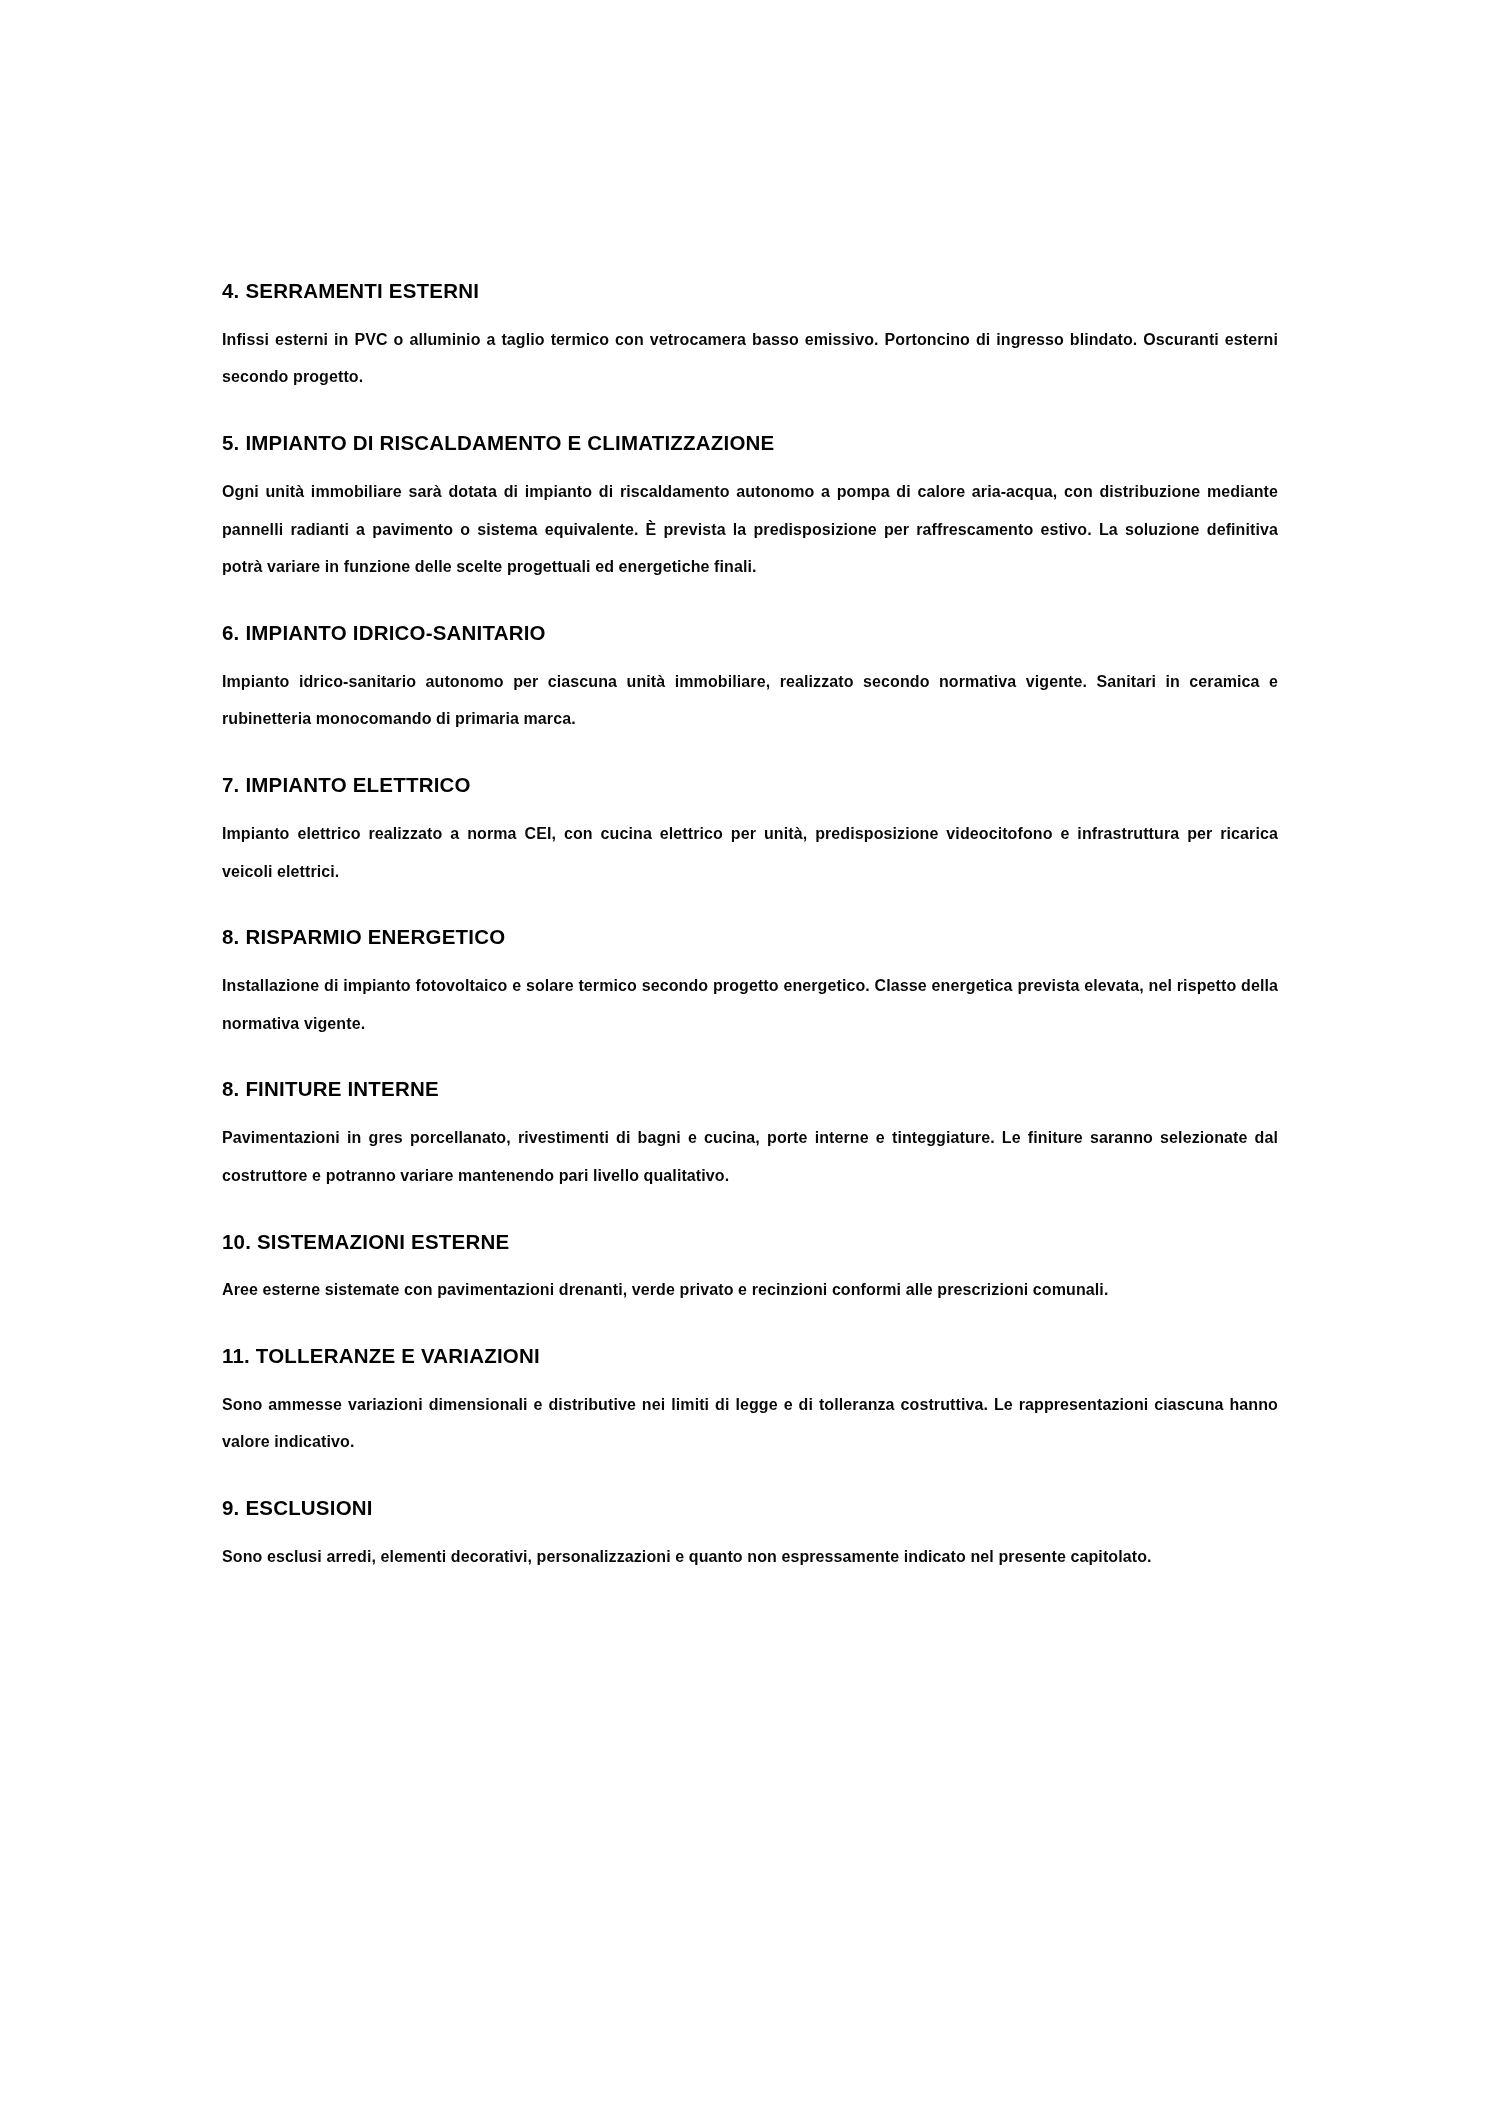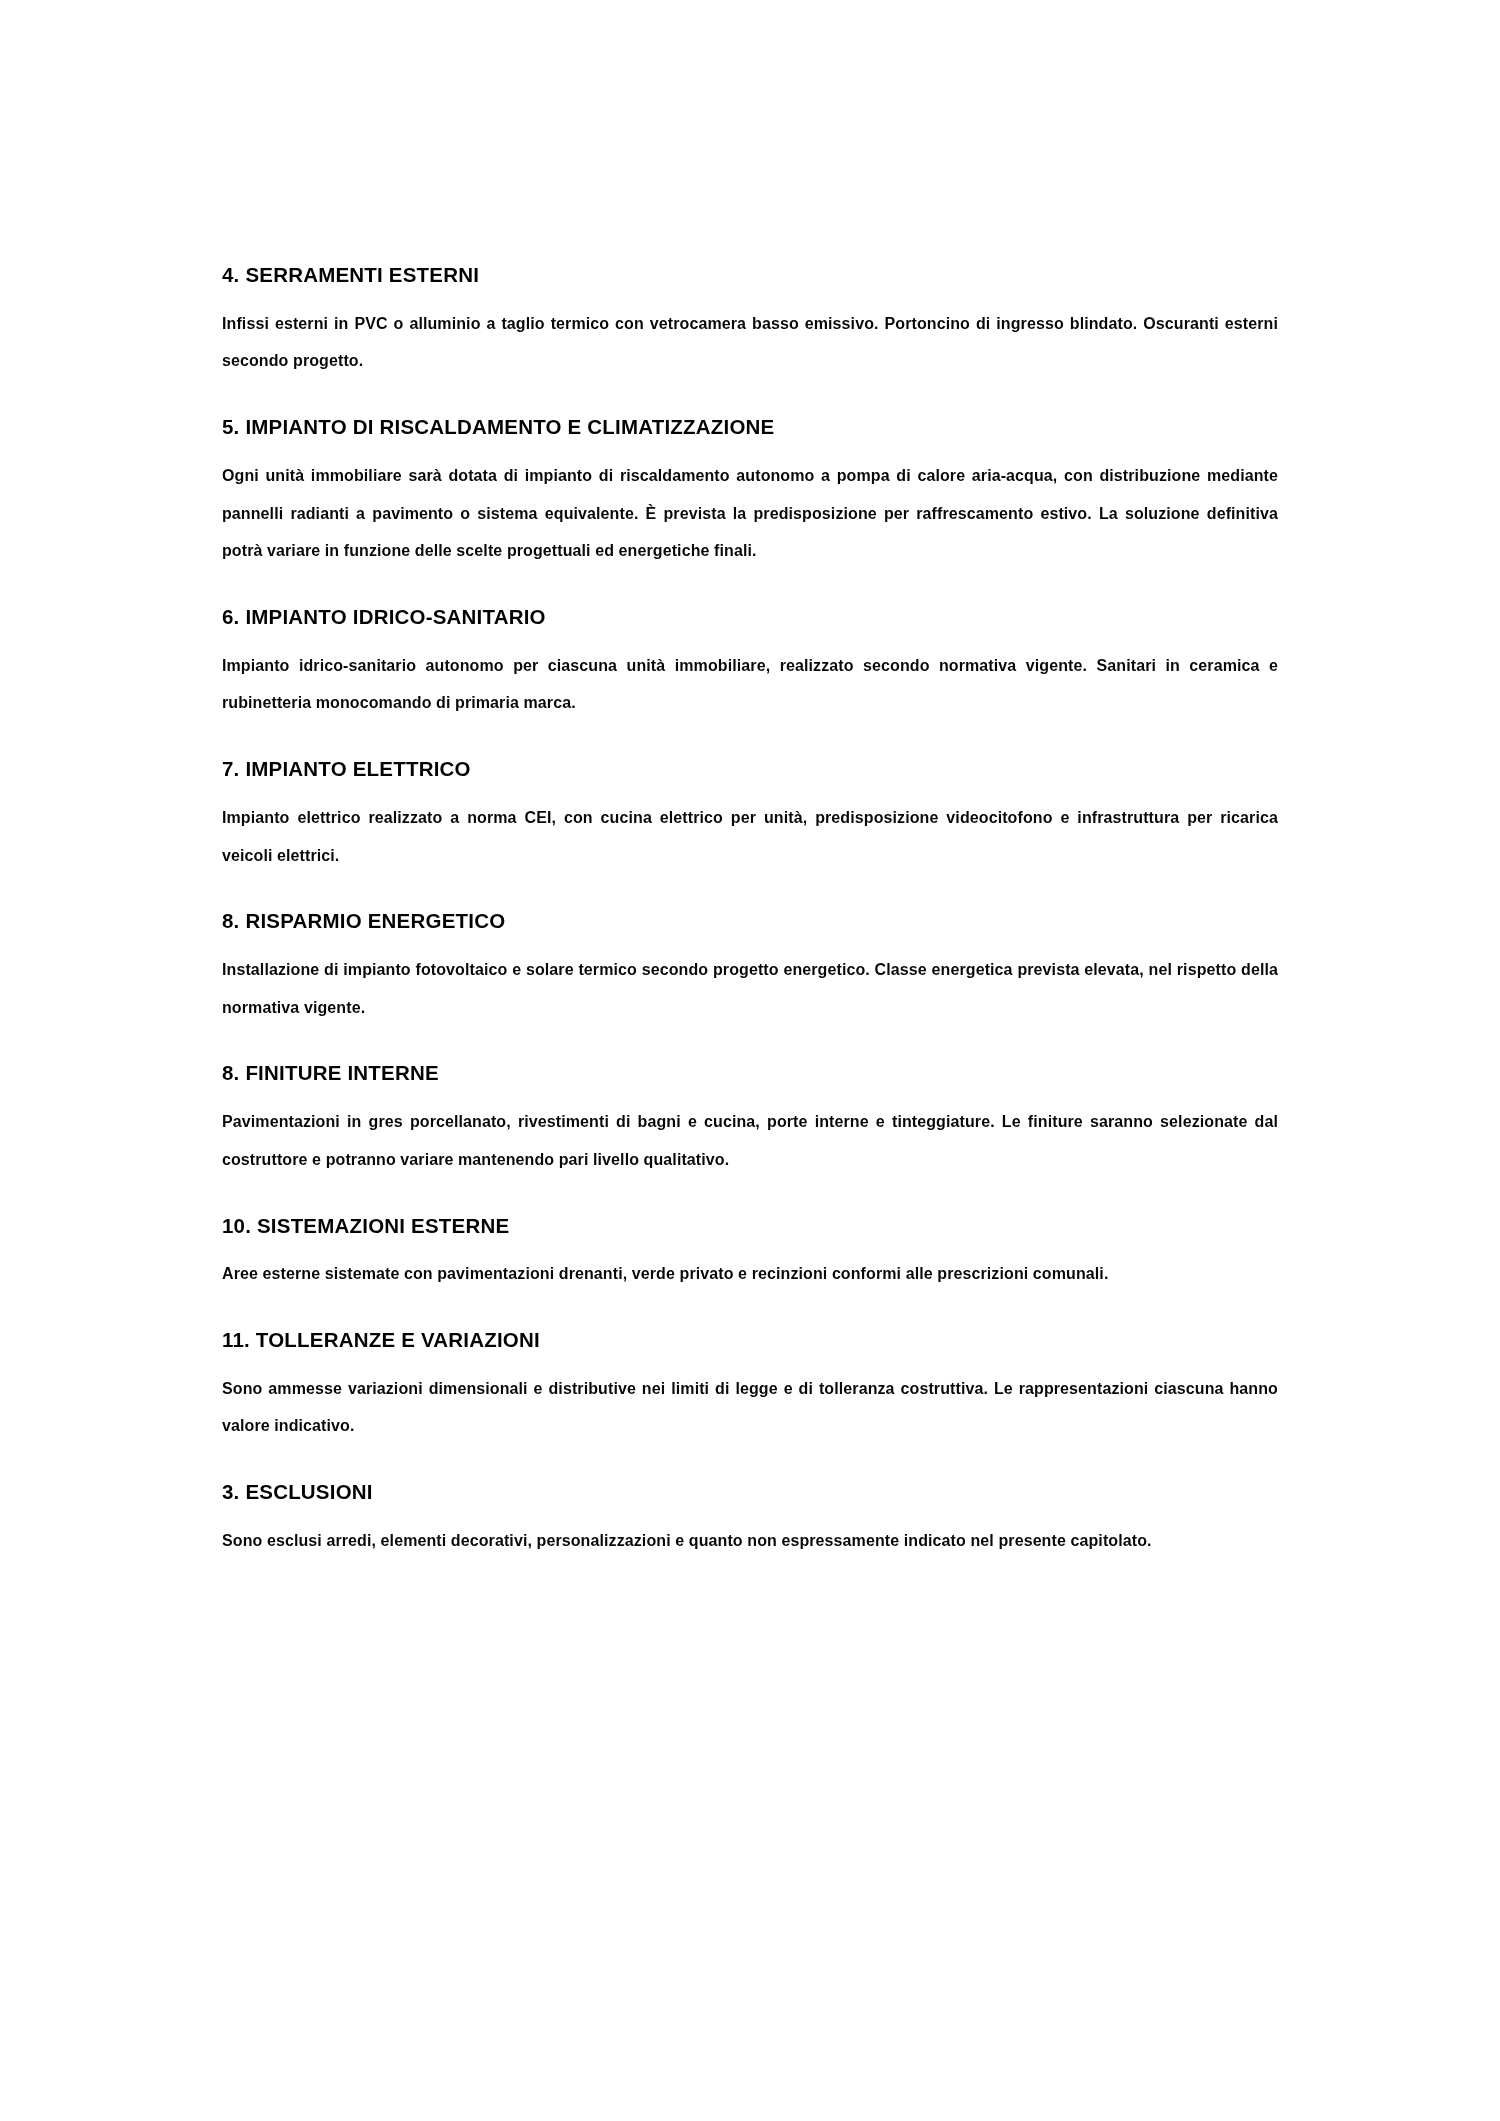--- a/index.html
+++ b/index.html
@@ -35,21 +35,21 @@
   .section {
     margin: 0 0 34px 0;
   }
 
   h2.heading {
     font-family: "Liberation Sans", sans-serif;
     font-size: 20.5px;
     font-weight: bold;
     letter-spacing: 0.2px;
     line-height: 1.25;
-    margin: 0 0 17px 0;
+    margin: 16px 0 17px 0;
     color: #0b0b0b;
     white-space: nowrap;
   }
 
   p.body-text {
     font-family: "Liberation Sans", sans-serif;
     font-size: 16px;
     font-weight: bold;
     line-height: 2.36;
     text-align: justify;
@@ -104,18 +104,18 @@
       <h2 class="heading">10. SISTEMAZIONI ESTERNE</h2>
       <p class="body-text">Aree esterne sistemate con pavimentazioni drenanti, verde privato e recinzioni conformi alle prescrizioni comunali.</p>
     </div>
 
     <div class="section">
       <h2 class="heading">11. TOLLERANZE E VARIAZIONI</h2>
       <p class="body-text">Sono ammesse variazioni dimensionali e distributive nei limiti di legge e di tolleranza costruttiva. Le rappresentazioni ciascuna hanno valore indicativo.</p>
     </div>
 
     <div class="section">
-      <h2 class="heading">3. ESCLUSIONI</h2>
+      <h2 class="heading">9. ESCLUSIONI</h2>
       <p class="body-text">Sono esclusi arredi, elementi decorativi, personalizzazioni e quanto non espressamente indicato nel presente capitolato.</p>
     </div>
 
   </div>
 </div>
 
 </body></html>

